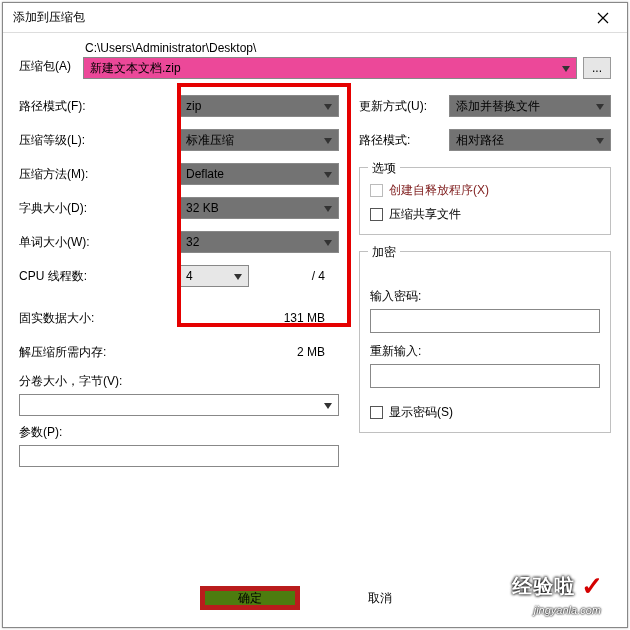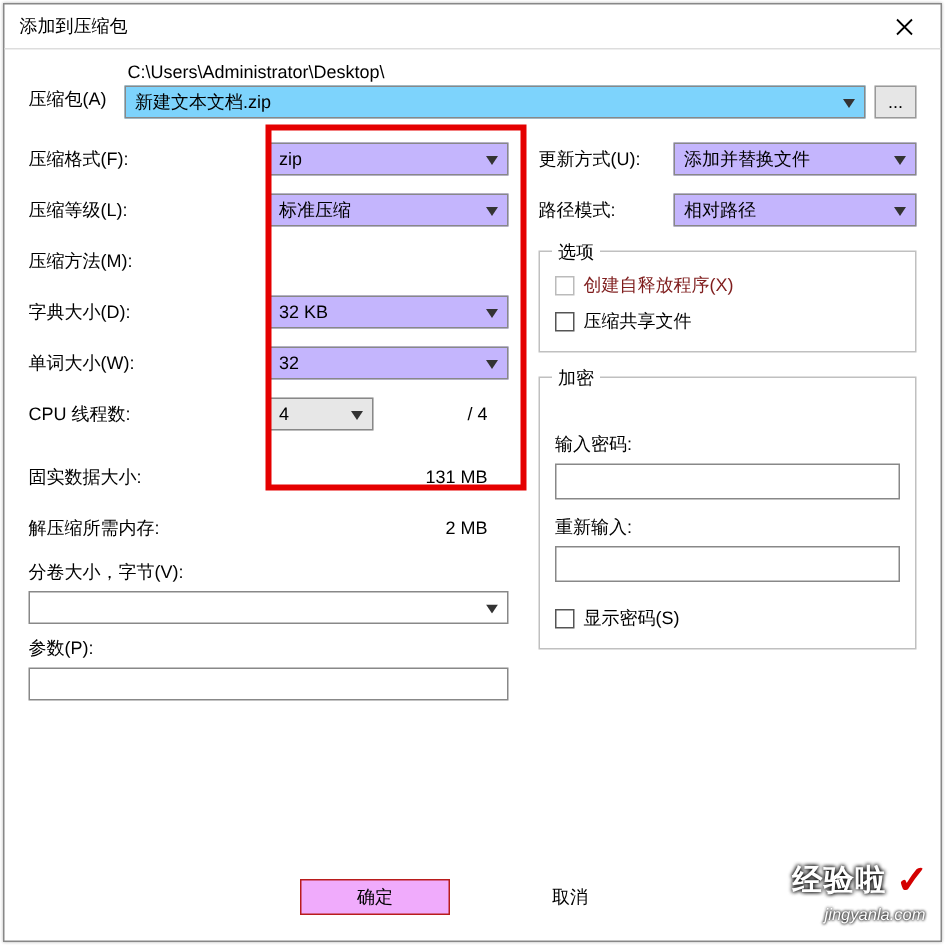--- a/index.html
+++ b/index.html
@@ -34,21 +34,21 @@
   .content {
     flex:1; padding:8px 16px 0 16px; position:relative;
   }
   .toprow {
     display:flex; align-items:flex-end; gap:6px; margin-bottom:10px;
   }
   .toprow .lbl { width:58px; padding-bottom:4px; }
   .toprow .pathwrap { flex:1; display:flex; flex-direction:column; gap:2px; }
   .pathtext { font-size:12px; color:#000; padding-left:2px; }
   .archive-select {
-    height:22px; border:1px solid #888; background:#7dd3fc;
+    height:22px; border:1px solid #888; background:#ec4899;
     display:flex; align-items:center; justify-content:space-between;
     padding:0 4px 0 6px;
   }
   .dd-arrow { width:12px; text-align:center; }
   .dd-arrow svg { width:8px; height:6px; }
   .browse-btn {
     width:28px; height:22px; border:1px solid #999; background:#e6e6e6;
     display:flex; align-items:center; justify-content:center;
     margin-bottom:0;
   }
@@ -58,21 +58,21 @@
   }
   .left-col { width:320px; position:relative; }
   .right-col { flex:1; }
 
   .row {
     display:flex; align-items:center; height:34px;
   }
   .row .lbl { width:160px; }
   .row .val { flex:1; text-align:right; padding-right:14px; }
   .combo {
-    height:22px; border:1px solid #888; background:#c4b5fd;
+    height:22px; border:1px solid #888; background:#737373;
     display:flex; align-items:center; justify-content:space-between;
     padding:0 4px 0 6px;
   }
   .combo.white { background:#fff; }
   .combo .txt { white-space:nowrap; overflow:hidden; }
   .combo.disabled { background:#e7e7e7; }
   .combo.disabled .txt { color:#888; }
 
   .redbox {
     position:absolute;
@@ -127,25 +127,25 @@
   .enc-row .combo { flex:none; width:120px; background:#e7e7e7; }
 
   .footer {
     height:48px; border-top:0; display:flex; align-items:center; justify-content:center; gap:30px;
     padding-bottom:10px;
   }
   .btn {
     width:100px; height:24px; border:1px solid #888; background:#e6e6e6;
     display:flex; align-items:center; justify-content:center;
   }
-  .btn.primary { border:1px solid #b91c1c; background:#f0abfc; }
+  .btn.primary { border:5px solid #b91c1c; background:#4d7c0f; }
   .btn.flat { border:1px solid transparent; background:transparent; }
 
   .watermark {
-    position:absolute; right:11px; bottom:28px; z-index:30;
+    position:absolute; right:27px; bottom:28px; z-index:30;
     display:flex; align-items:center; gap:6px;
     color:#fff; text-shadow:0 0 3px #000,0 0 3px #000;
     font-weight:bold;
   }
   .watermark .jing { font-size:20px; letter-spacing:1px; }
   .watermark .url { position:absolute; right:2px; bottom:-14px; font-size:11px; font-style:italic; color:#fff; text-shadow:0 0 2px #000,0 0 2px #000; font-weight:normal; white-space:nowrap;}
   .watermark .check { font-size:26px; color:#d40000; text-shadow:0 0 2px #fff; font-family:Arial,sans-serif; }
 
   .spacer4 { height:4px; }
   .spacer8 { height:8px; }
@@ -181,41 +181,47 @@
         <span>...</span>
       </div>
     </div>
 
     <div class="cols">
 
       <div class="left-col">
         <div class="redbox"></div>
 
         <div class="row">
-          <div class="lbl">压缩格式(F):</div>
+          <div class="lbl">路径模式(F):</div>
           <div class="combo" style="flex:1">
             <span class="txt">zip</span>
             <span class="dd-arrow"><svg viewBox="0 0 8 6">
                   <path d="M0 0 L8 0 L4 6 Z" fill="#333"></path>
                 </svg></span>
           </div>
         </div>
 
         <div class="row">
           <div class="lbl">压缩等级(L):</div>
           <div class="combo" style="flex:1">
             <span class="txt">标准压缩</span>
             <span class="dd-arrow"><svg viewBox="0 0 8 6">
                   <path d="M0 0 L8 0 L4 6 Z" fill="#333"></path>
                 </svg></span>
           </div>
         </div>
 
         <div class="row">
           <div class="lbl">压缩方法(M):</div>
+          <div class="combo" style="flex:1">
+            <span class="txt">Deflate</span>
+            <span class="dd-arrow"><svg viewBox="0 0 8 6">
+                  <path d="M0 0 L8 0 L4 6 Z" fill="#333"></path>
+                </svg></span>
+          </div>
         </div>
 
         <div class="row">
           <div class="lbl">字典大小(D):</div>
           <div class="combo" style="flex:1">
             <span class="txt">32 KB</span>
             <span class="dd-arrow"><svg viewBox="0 0 8 6">
                   <path d="M0 0 L8 0 L4 6 Z" fill="#333"></path>
                 </svg></span>
           </div>

